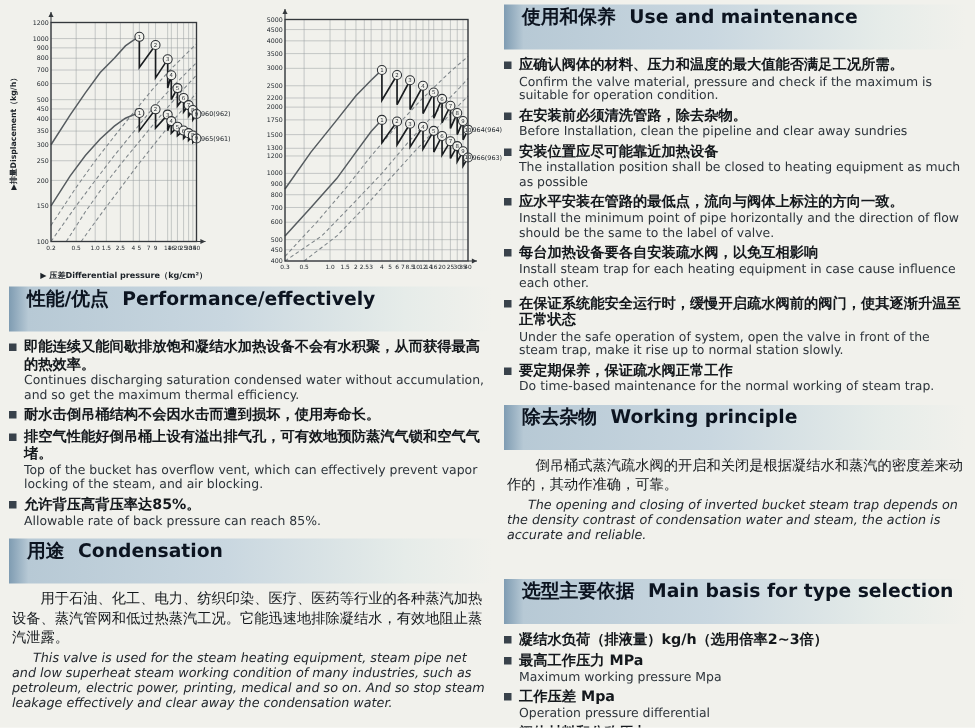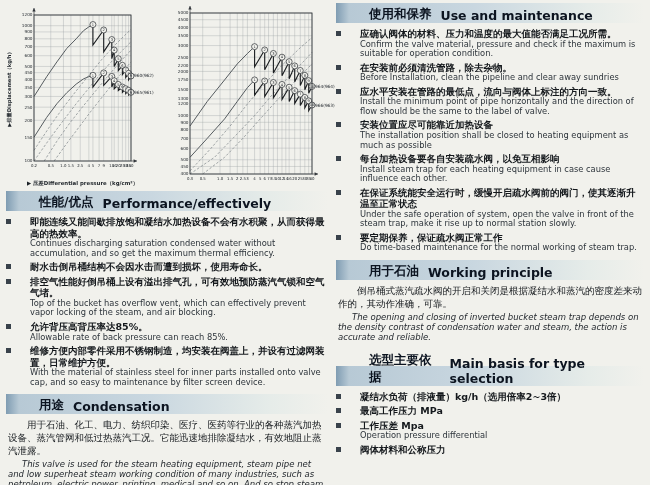--- a/index.html
+++ b/index.html
@@ -9,26 +9,26 @@
     font-family:"DejaVu Sans","Liberation Sans",sans-serif;
   }
   .col{position:absolute; top:3px;}
   .col.left{left:6px; width:322px;}
   .col.right{left:336px; width:308px;}
   .charts{position:relative; height:188px; width:340px;}
   .charts svg{position:absolute; top:1px;}
   svg[data-chart="0"]{left:-2px;}
   svg[data-chart="1"]{left:152px;}
   .hd{
-    display:flex; align-items:flex-end; gap:9px; height:20px; margin:0 0 5px 0;
-    padding-left:33px; font-size:12.5px; font-weight:bold; color:#0c1420;
+    display:flex; align-items:flex-start; gap:9px; height:30px; margin:0 0 5px 0;
+    padding-left:12px; font-size:12.5px; font-weight:bold; color:#0c1420;
     background:linear-gradient(90deg,#7f9cb2 0px,#b7c9d5 13px,#c9d7e0 45%,#e6ece9 82%,rgba(230,236,233,0));
   }
   section{margin-bottom:7px;}
-  .item{display:flex; gap:19px; margin:0 0 3px 0;}
+  .item{display:flex; gap:5px; margin:0 0 3px 0;}
   .sq{flex:none; width:5px; height:5px; background:#39424b; margin-top:3px;}
   .zh{font-size:9.5px; font-weight:bold; line-height:1.22; color:#14181c;}
   .en{font-size:8.3px; line-height:1.15; color:#2d343b;}
   .para-zh{font-size:9.5px; font-weight:normal; line-height:1.35; text-indent:19px; margin:2px 2px 1px 2px;}
   .para-en{font-size:8.5px; line-height:1.18; text-indent:14px; margin:1px 2px 0 2px; color:#23282e;font-style:italic;}
   .mt{margin-top:24px;}
   svg text{fill:#1c2228;}
 </style>
 </head>
 <body>
@@ -321,27 +321,20 @@
               <div class="en">Top of the bucket has overflow vent, which can effectively prevent vapor locking of the steam, and air blocking.</div>
             </div>
           </div>
           <div class="item">
             <span class="sq"></span>
             <div>
               <div class="zh">允许背压高背压率达85%。</div>
               <div class="en">Allowable rate of back pressure can reach 85%.</div>
             </div>
           </div>
-          <div class="item">
-            <span class="sq"></span>
-            <div>
-              <div class="zh">维修方便内部零件采用不锈钢制造，均安装在阀盖上，并设有过滤网装置，日常维护方便。</div>
-              <div class="en">With the material of stainless steel for inner parts installed onto valve cap, and so easy to maintenance by filter screen device.</div>
-            </div>
-          </div>
         </div>
     </section>
 
     <section>
       <h2 class="hd">
         <span>用途</span>
         <span>Condensation</span>
       </h2>
       <div class="para-zh">用于石油、化工、电力、纺织印染、医疗、医药等行业的各种蒸汽加热设备、蒸汽管网和低过热蒸汽工况。它能迅速地排除凝结水，有效地阻止蒸汽泄露。</div>
       <div class="para-en">This valve is used for the steam heating equipment, steam pipe net and low superheat steam working condition of many industries, such as petroleum, electric power, printing, medical and so on. And so stop steam leakage effectively and clear away the condensation water.</div>
@@ -366,34 +359,34 @@
           <div class="item">
             <span class="sq"></span>
             <div>
               <div class="zh">在安装前必须清洗管路，除去杂物。</div>
               <div class="en">Before Installation, clean the pipeline and clear away sundries</div>
             </div>
           </div>
           <div class="item">
             <span class="sq"></span>
             <div>
+              <div class="zh">安装位置应尽可能靠近加热设备</div>
+              <div class="en">The installation position shall be closed to heating equipment as much as possible</div>
+            </div>
+          </div>
+          <div class="item">
+            <span class="sq"></span>
+            <div>
               <div class="zh">应水平安装在管路的最低点，流向与阀体上标注的方向一致。</div>
               <div class="en">Install the minimum point of pipe horizontally and the direction of flow should be the same to the label of valve.</div>
             </div>
           </div>
           <div class="item">
             <span class="sq"></span>
             <div>
-              <div class="zh">安装位置应尽可能靠近加热设备</div>
-              <div class="en">The installation position shall be closed to heating equipment as much as possible</div>
-            </div>
-          </div>
-          <div class="item">
-            <span class="sq"></span>
-            <div>
               <div class="zh">每台加热设备要各自安装疏水阀，以免互相影响</div>
               <div class="en">Install steam trap for each heating equipment in case cause influence each other.</div>
             </div>
           </div>
           <div class="item">
             <span class="sq"></span>
             <div>
               <div class="zh">在保证系统能安全运行时，缓慢开启疏水阀前的阀门，使其逐渐升温至正常状态</div>
               <div class="en">Under the safe operation of system, open the valve in front of the steam trap, make it rise up to normal station slowly.</div>
             </div>
@@ -403,21 +396,21 @@
             <div>
               <div class="zh">要定期保养，保证疏水阀正常工作</div>
               <div class="en">Do time-based maintenance for the normal working of steam trap.</div>
             </div>
           </div>
         </div>
     </section>
 
     <section>
       <h2 class="hd">
-        <span>用于石油</span>
+        <span>除去杂物</span>
         <span>Working principle</span>
       </h2>
       <div class="para-zh">倒吊桶式蒸汽疏水阀的开启和关闭是根据凝结水和蒸汽的密度差来动作的，其动作准确，可靠。</div>
       <div class="para-en">The opening and closing of inverted bucket steam trap depends on the density contrast of condensation water and steam, the action is accurate and reliable.</div>
     </section>
 
     <section class="mt">
       <h2 class="hd">
         <span>选型主要依据</span>
         <span>Main basis for type selection</span>
@@ -427,20 +420,21 @@
       <div class="item">
             <span class="sq"></span>
             <div>
               <div class="zh">凝结水负荷（排液量）kg/h（选用倍率2~3倍）</div>
             </div>
           </div>
           <div class="item">
             <span class="sq"></span>
             <div>
               <div class="zh">最高工作压力 MPa</div>
+              <div class="en">Maximum working pressure Mpa</div>
             </div>
           </div>
           <div class="item">
             <span class="sq"></span>
             <div>
               <div class="zh">工作压差 Mpa</div>
               <div class="en">Operation pressure differential</div>
             </div>
           </div>
           <div class="item">

